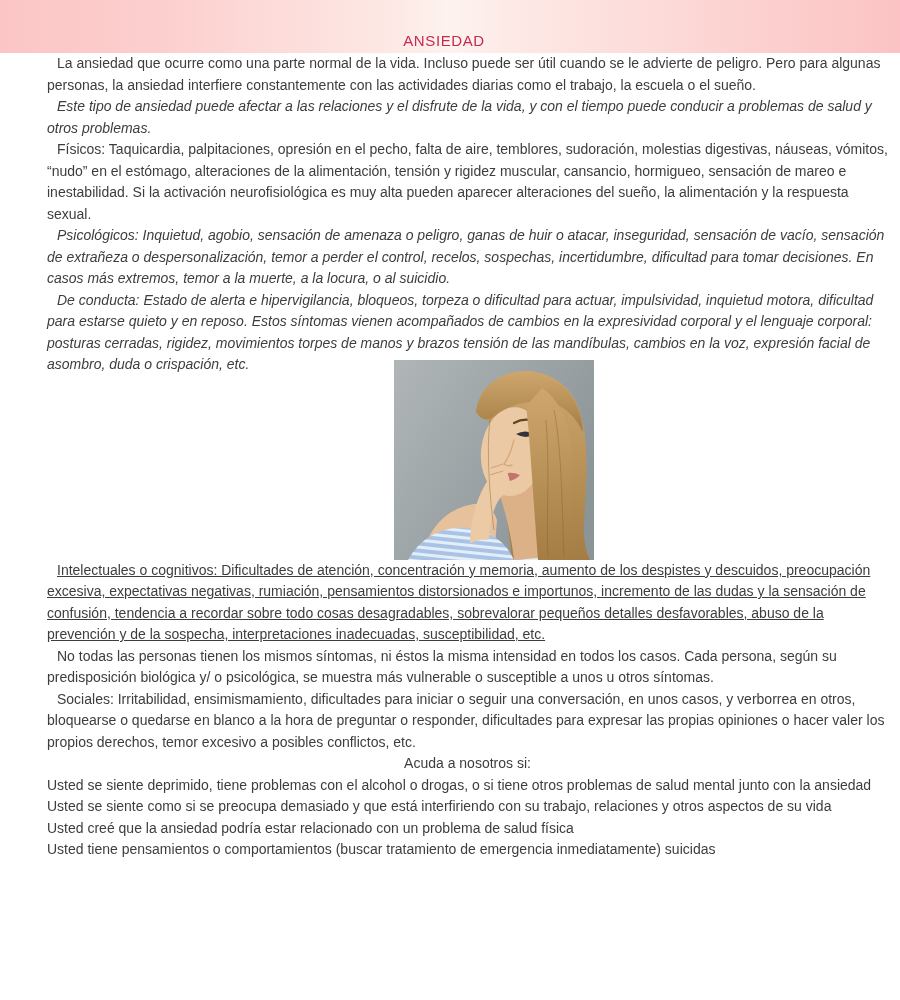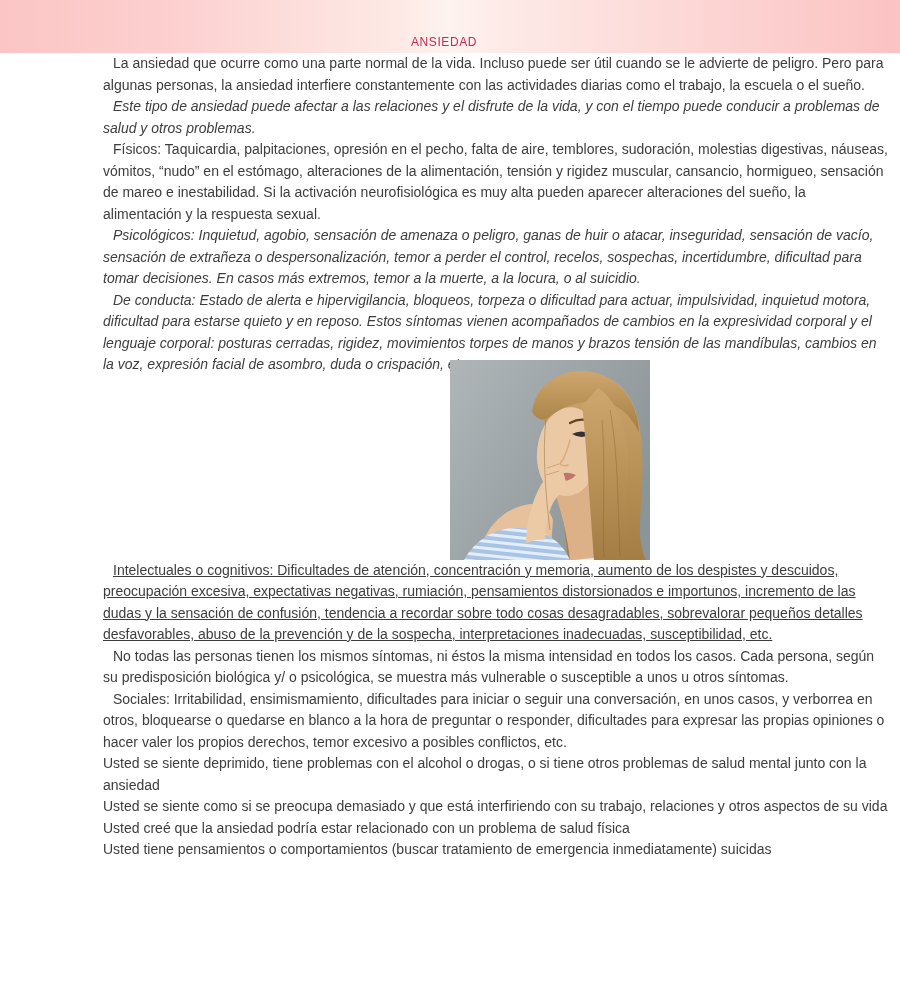--- a/index.html
+++ b/index.html
@@ -15,27 +15,27 @@
   
   .banner {
     height: 53px;
     background: linear-gradient(90deg,
       #fbc5c5 0%, #fccfce 18%, #fde9e5 44%, #fdf3ef 50%,
       #fde9e6 57%, #fcd6d4 78%, #fbc3c3 100%);
     display: flex; align-items: flex-end; justify-content: center;
   }
   .banner h1 {
     margin: 0 12px 4px 0;
-    font-size: 12px; font-weight: 400; letter-spacing: 0.6px;
+    font-size: 15px; font-weight: 400; letter-spacing: 0.6px;
     color: #c52b50;
   }
 
   
   .content {
-    padding: 0 12px 0 103px;
+    padding: 0 12px 0 47px;
     font-size: 14px; line-height: 21.5px;
   }
   .content p { margin: 0; }
   .indent { text-indent: 10px; }
   .mt-first { margin-top: 35px; }
   .mt { margin-top: 16px; font-style: italic; }
   .center { text-align: center; }
 
   
   .photo-wrap {
@@ -117,19 +117,20 @@
           <path d="M148,28 C170,42 181,78 178,118 C175,154 178,178 184,200 L144,200 C140,150 136,76 132,46 Z" fill="url(#hairGrad)"></path>
           <path d="M160,50 C168,90 168,150 170,196 M152,60 C156,110 152,160 154,198 M96,60 C92,90 96,140 100,170" stroke="#8a6430" stroke-width="1" opacity="0.45" fill="none"></path>
         </g>
       </svg>
     </div>
 
     <p class="indent after-photo">Intelectuales o cognitivos: Dificultades de atención, concentración y memoria, aumento de los despistes y descuidos, preocupación excesiva, expectativas negativas, rumiación, pensamientos distorsionados e importunos, incremento de las dudas y la sensación de confusión, tendencia a recordar sobre todo cosas desagradables, sobrevalorar pequeños detalles desfavorables, abuso de la prevención y de la sospecha, interpretaciones inadecuadas, susceptibilidad, etc.</p>
     <p class="indent">No todas las personas tienen los mismos síntomas, ni éstos la misma intensidad en todos los casos. Cada persona, según su predisposición biológica y/ o psicológica, se muestra más vulnerable o susceptible a unos u otros síntomas.</p>
     <p class="indent">Sociales: Irritabilidad, ensimismamiento, dificultades para iniciar o seguir una conversación, en unos casos, y verborrea en otros, bloquearse o quedarse en blanco a la hora de preguntar o responder, dificultades para expresar las propias opiniones o hacer valer los propios derechos, temor excesivo a posibles conflictos, etc.</p>
 
+    <p class="center">Acuda a nosotros si:</p>
     <p>Usted se siente deprimido, tiene problemas con el alcohol o drogas, o si tiene otros problemas de salud mental junto con la ansiedad</p>
     <p>Usted se siente como si se preocupa demasiado y que está interfiriendo con su trabajo, relaciones y otros aspectos de su vida</p>
     <p>Usted creé que la ansiedad podría estar relacionado con un problema de salud física</p>
     <p>Usted tiene pensamientos o comportamientos (buscar tratamiento de emergencia inmediatamente) suicidas</p>
 
   </main>
 </div>
 
 </body></html>

